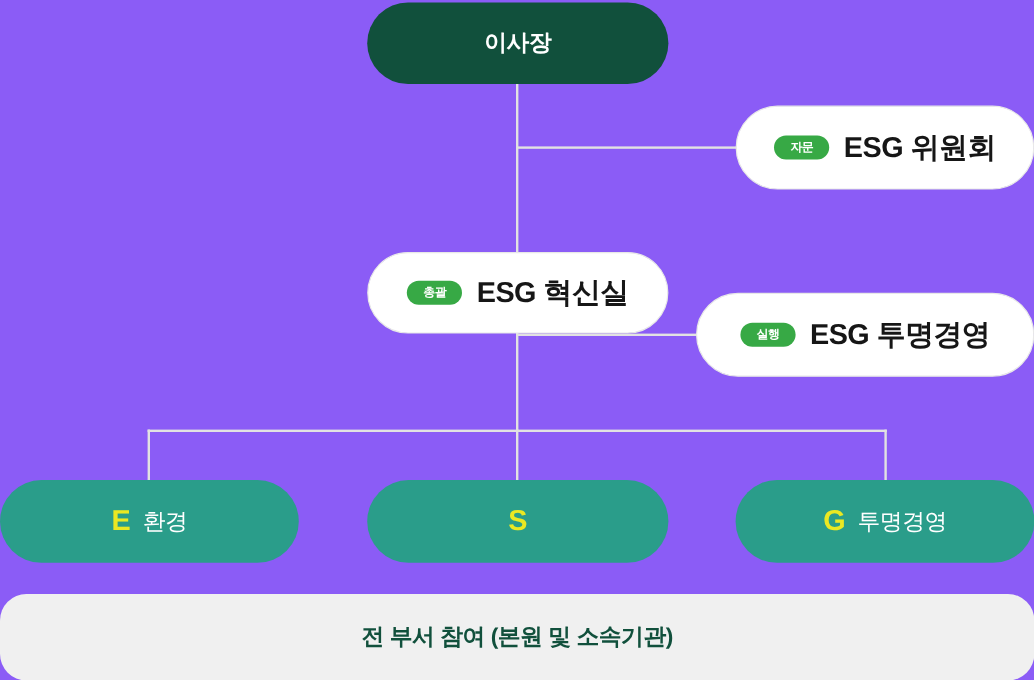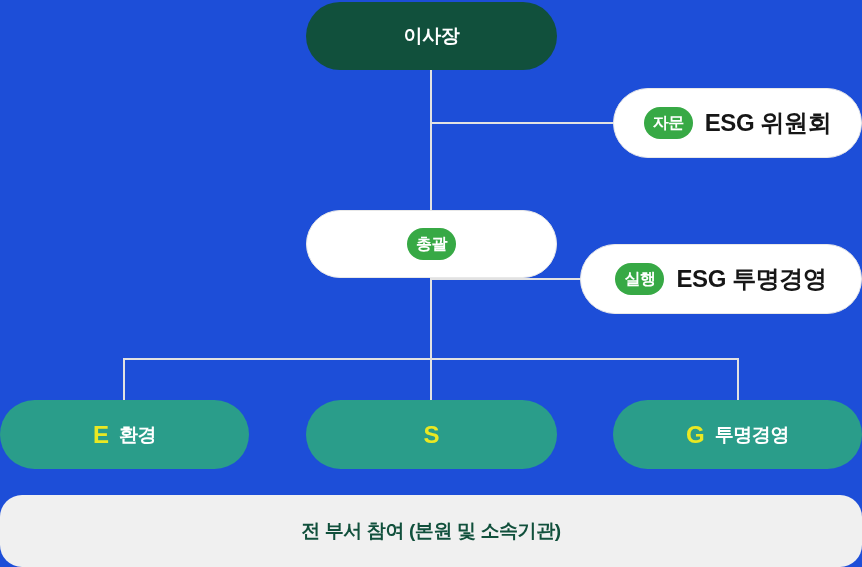--- a/index.html
+++ b/index.html
@@ -7,21 +7,21 @@
     padding: 0;
     background: #ffffff;
   }
   body {
     font-family: "Liberation Sans", "DejaVu Sans", sans-serif;
   }
   #org-chart {
     position: relative;
     width: 862px;
     height: 567px;
-    background: #1d4ed8;
+    background: #8b5cf6;
     overflow: hidden;
   }
 
   
   .line {
     position: absolute;
     background: #e2e2e2;
   }
   .line-v { width: 2px; }
   .line-h { height: 2px; }
@@ -60,44 +60,44 @@
     letter-spacing: -0.4px;
     color: #161616;
   }
   .badge {
     display: inline-flex;
     align-items: center;
     justify-content: center;
     background: #37A945;
     color: #ffffff;
     border-radius: 999px;
-    font-size: 16px;
+    font-size: 10px;
     font-weight: bold;
     letter-spacing: -0.5px;
     min-width: 46px;
-    height: 32px;
+    height: 20px;
     padding: 0 9px;
     box-sizing: border-box;
   }
 
   
   .node-pillar {
     background: #2A9D8A;
     color: #ffffff;
     gap: 10px;
   }
   .pillar-letter {
     font-size: 24px;
     font-weight: bold;
     color: #EAE822;
     line-height: 1;
   }
   .pillar-label {
     font-size: 19px;
-    font-weight: bold;
+    font-weight: normal;
     letter-spacing: -0.4px;
     color: #ffffff;
   }
 
   
   .node-footer {
     background: #F0F0F0;
     color: #11503C;
     font-size: 19px;
     font-weight: bold;
@@ -122,20 +122,21 @@
     <span>이사장</span>
   </div>
 
   <div class="node node-card" style="left:613px; top:88px; width:249px; height:70px;">
     <span class="badge">자문</span>
     <span class="card-label">ESG 위원회</span>
   </div>
 
   <div class="node node-card" style="left:306px; top:170px; width:251px; height:68px;margin-top:40px;">
     <span class="badge">총괄</span>
+    <span class="card-label">ESG 혁신실</span>
   </div>
 
   <div class="node node-card" style="left:580px; top:244px; width:282px; height:70px;">
     <span class="badge">실행</span>
     <span class="card-label">ESG 투명경영</span>
   </div>
 
   <div class="node node-pillar" style="left:0px; top:400px; width:249px; height:69px;">
     <span class="pillar-letter">E</span>
     <span class="pillar-label">환경</span>

